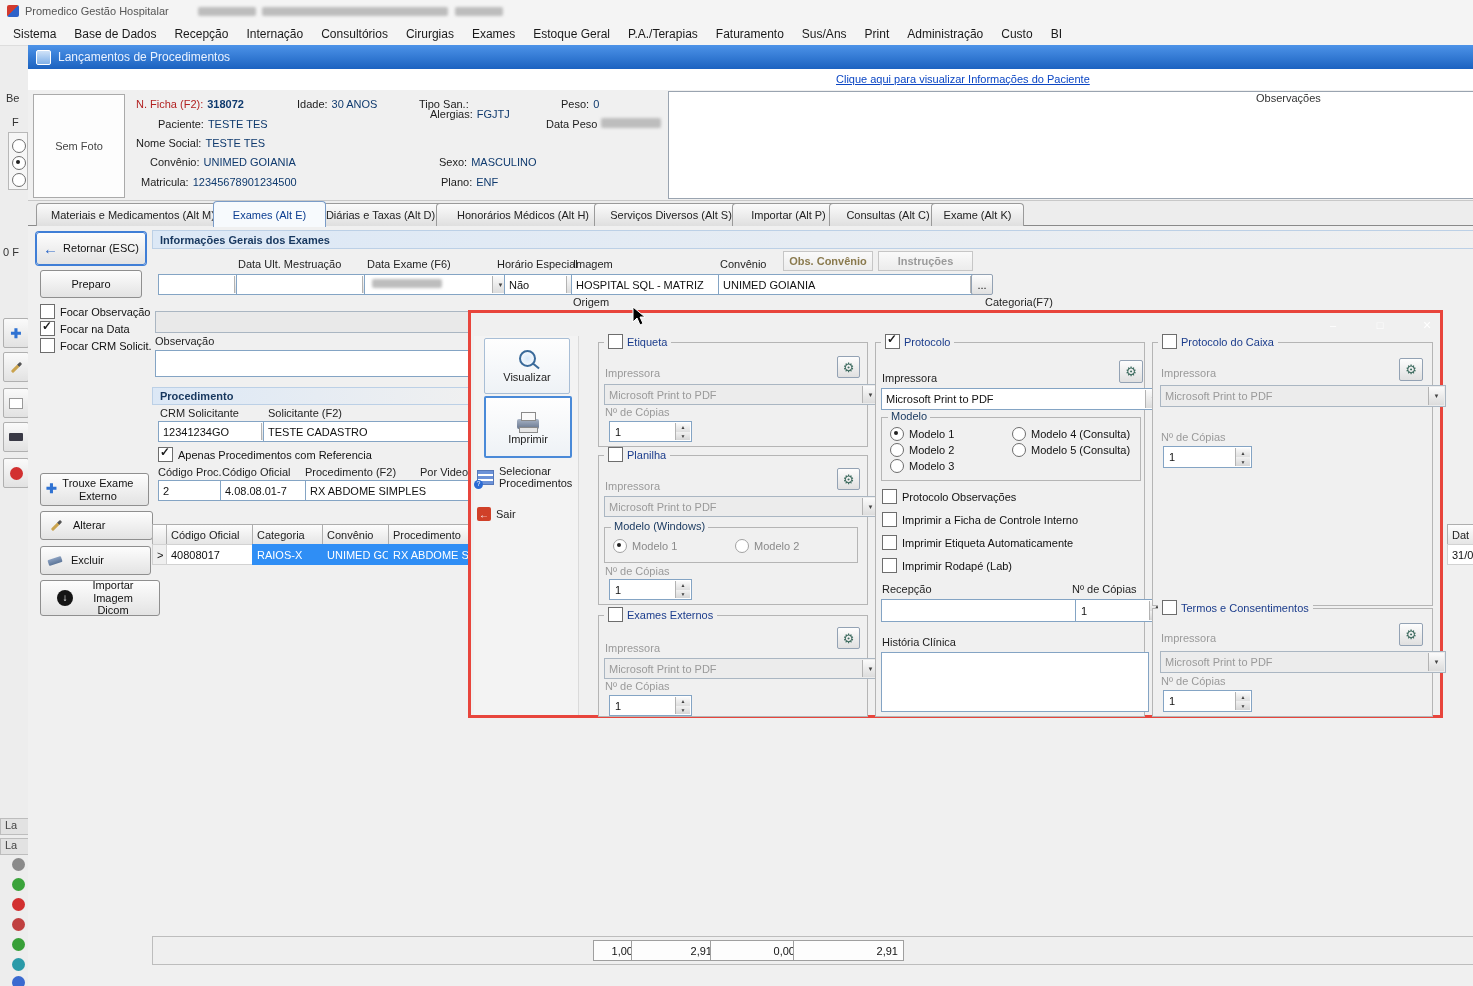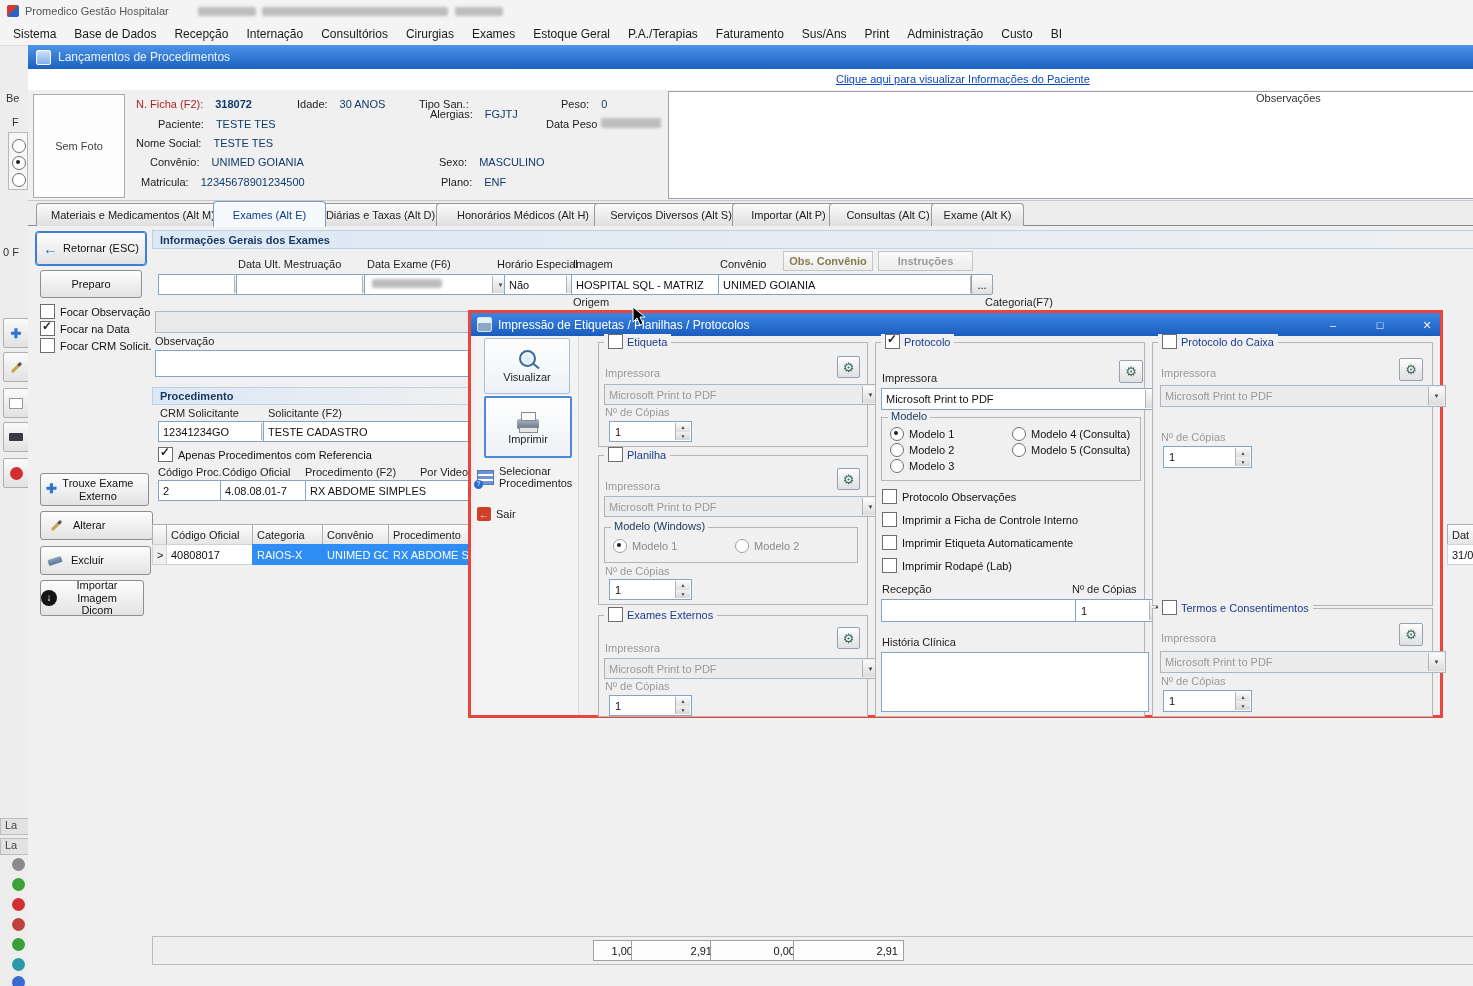--- a/index.html
+++ b/index.html
@@ -18,21 +18,21 @@
   
   .child-caption{left:28px;top:45px;width:1445px;height:24px;background:linear-gradient(#4d93e8,#1b62c0);display:flex;align-items:center;color:#fff}
   .child-icon{width:13px;height:13px;margin:0 7px 0 8px;border:1px solid #fff;background:linear-gradient(#cfe2f8,#7fb0e8);border-radius:2px}
   .child-title{font-size:12px;color:#eaf2ff}
   .link-row{left:28px;top:69px;width:1445px;height:21px;background:#fff}
   .plink{color:#0b46c4;text-decoration:underline;font-size:11px;white-space:nowrap}
 
   
   .patient-panel{left:28px;top:90px;width:1445px;height:110px;background:#f0f0f0;border-bottom:1px solid #c8c8c8}
   .photo-box{left:33px;top:94px;width:90px;height:102px;background:#fdfdfd;border:1px solid #aaa;display:flex;align-items:center;justify-content:center;color:#444}
-  .pp{position:absolute;display:flex;gap:12px;white-space:nowrap}
+  .pp{position:absolute;display:flex;gap:4px;white-space:nowrap}
   .pl{color:#1c1c1c}
   .pl.red{color:#b22222}
   .pv{color:#0f3a6e}
   .pv.b{font-weight:bold}
   .obs-box{left:668px;top:91px;width:805px;height:106px;background:#fff;border:1px solid #9aa4b0}
   .obs-title{color:#333}
 
   
   .tab{position:absolute;top:203px;height:22px;background:linear-gradient(#fbfbfb,#dfdfdf);border:1px solid #9a9a9a;border-bottom:none;
        border-radius:4px 4px 0 0;display:flex;align-items:center;justify-content:center;padding:0 8px;color:#222;z-index:2;white-space:nowrap}
@@ -266,21 +266,21 @@
   <span style="width:72px">Trouxe Exame Externo</span>
 </div>
 <div class="abs side-btn" style="left:40px;top:511px;width:102px;height:27px;justify-content:flex-start;padding-left:9px;gap:10px">
   <span class="icon-pencil"></span>
   <span>Alterar</span>
 </div>
 <div class="abs side-btn" style="left:40px;top:546px;width:102px;height:27px;justify-content:flex-start;padding-left:7px;gap:9px">
   <span class="icon-eraser"></span>
   <span>Excluir</span>
 </div>
-<div class="abs side-btn" style="left:40px;top:580px;width:102px;height:34px;justify-content:flex-start;padding-left:0">
+<div class="abs side-btn" style="left:40px;top:580px;width:102px;height:34px;justify-content:flex-start;padding-left:16px">
   <span class="icon-dicom"></span>
   <span style="width:70px">Importar Imagem Dicom</span>
 </div>
 
 <div class="abs sechdr" style="left:152px;top:230px;width:1319px;height:17px">Informações Gerais dos Exames</div>
 <div class="abs flabel" style="left:162px;top:276px">Pacote</div>
 <div class="abs flabel" style="left:238px;top:258px">Data Ult. Mestruação</div>
 <div class="abs flabel" style="left:367px;top:258px">Data Exame (F6)</div>
 <div class="abs flabel" style="left:497px;top:258px">Horário Especial</div>
 <div class="abs flabel" style="left:573px;top:258px">Imagem</div>
@@ -334,24 +334,20 @@
 <div class="abs gh" style="left:1447px;top:524px;width:26px;height:20px">Dat</div>
 <div class="abs gc" style="left:1447px;top:544px;width:26px;height:19px">31/0</div>
 
 <div class="abs" style="left:152px;top:936px;width:1321px;height:27px;background:#efefef;border:1px solid #bdbdbd"></div>
 <div class="abs tot" style="left:593px;top:940px;width:34px;height:19px">1,00</div>
 <div class="abs tot" style="left:631px;top:940px;width:75px;height:19px">2,91</div>
 <div class="abs tot" style="left:710px;top:940px;width:79px;height:19px">0,00</div>
 <div class="abs tot" style="left:793px;top:940px;width:99px;height:19px">2,91</div>
 
 <div class="abs modal">
-  <div class="modal-caption">
-    <span class="dialog-icon"></span>
-    <span style="font-size:12px">Impressão de Etiquetas / Planilhas / Protocolos</span>
-  </div>
   <span class="cap-btn g-min" style="left:852px"></span>
   <span class="cap-btn g-max" style="left:899px"></span>
   <span class="cap-btn g-close" style="left:946px"></span>
 
   <div class="left-pane"></div>
 
   <div class="big-btn" style="left:13px;top:25px;width:84px;height:54px">
     <span class="icon-zoom"></span>
     <span>Visualizar</span>
   </div>

